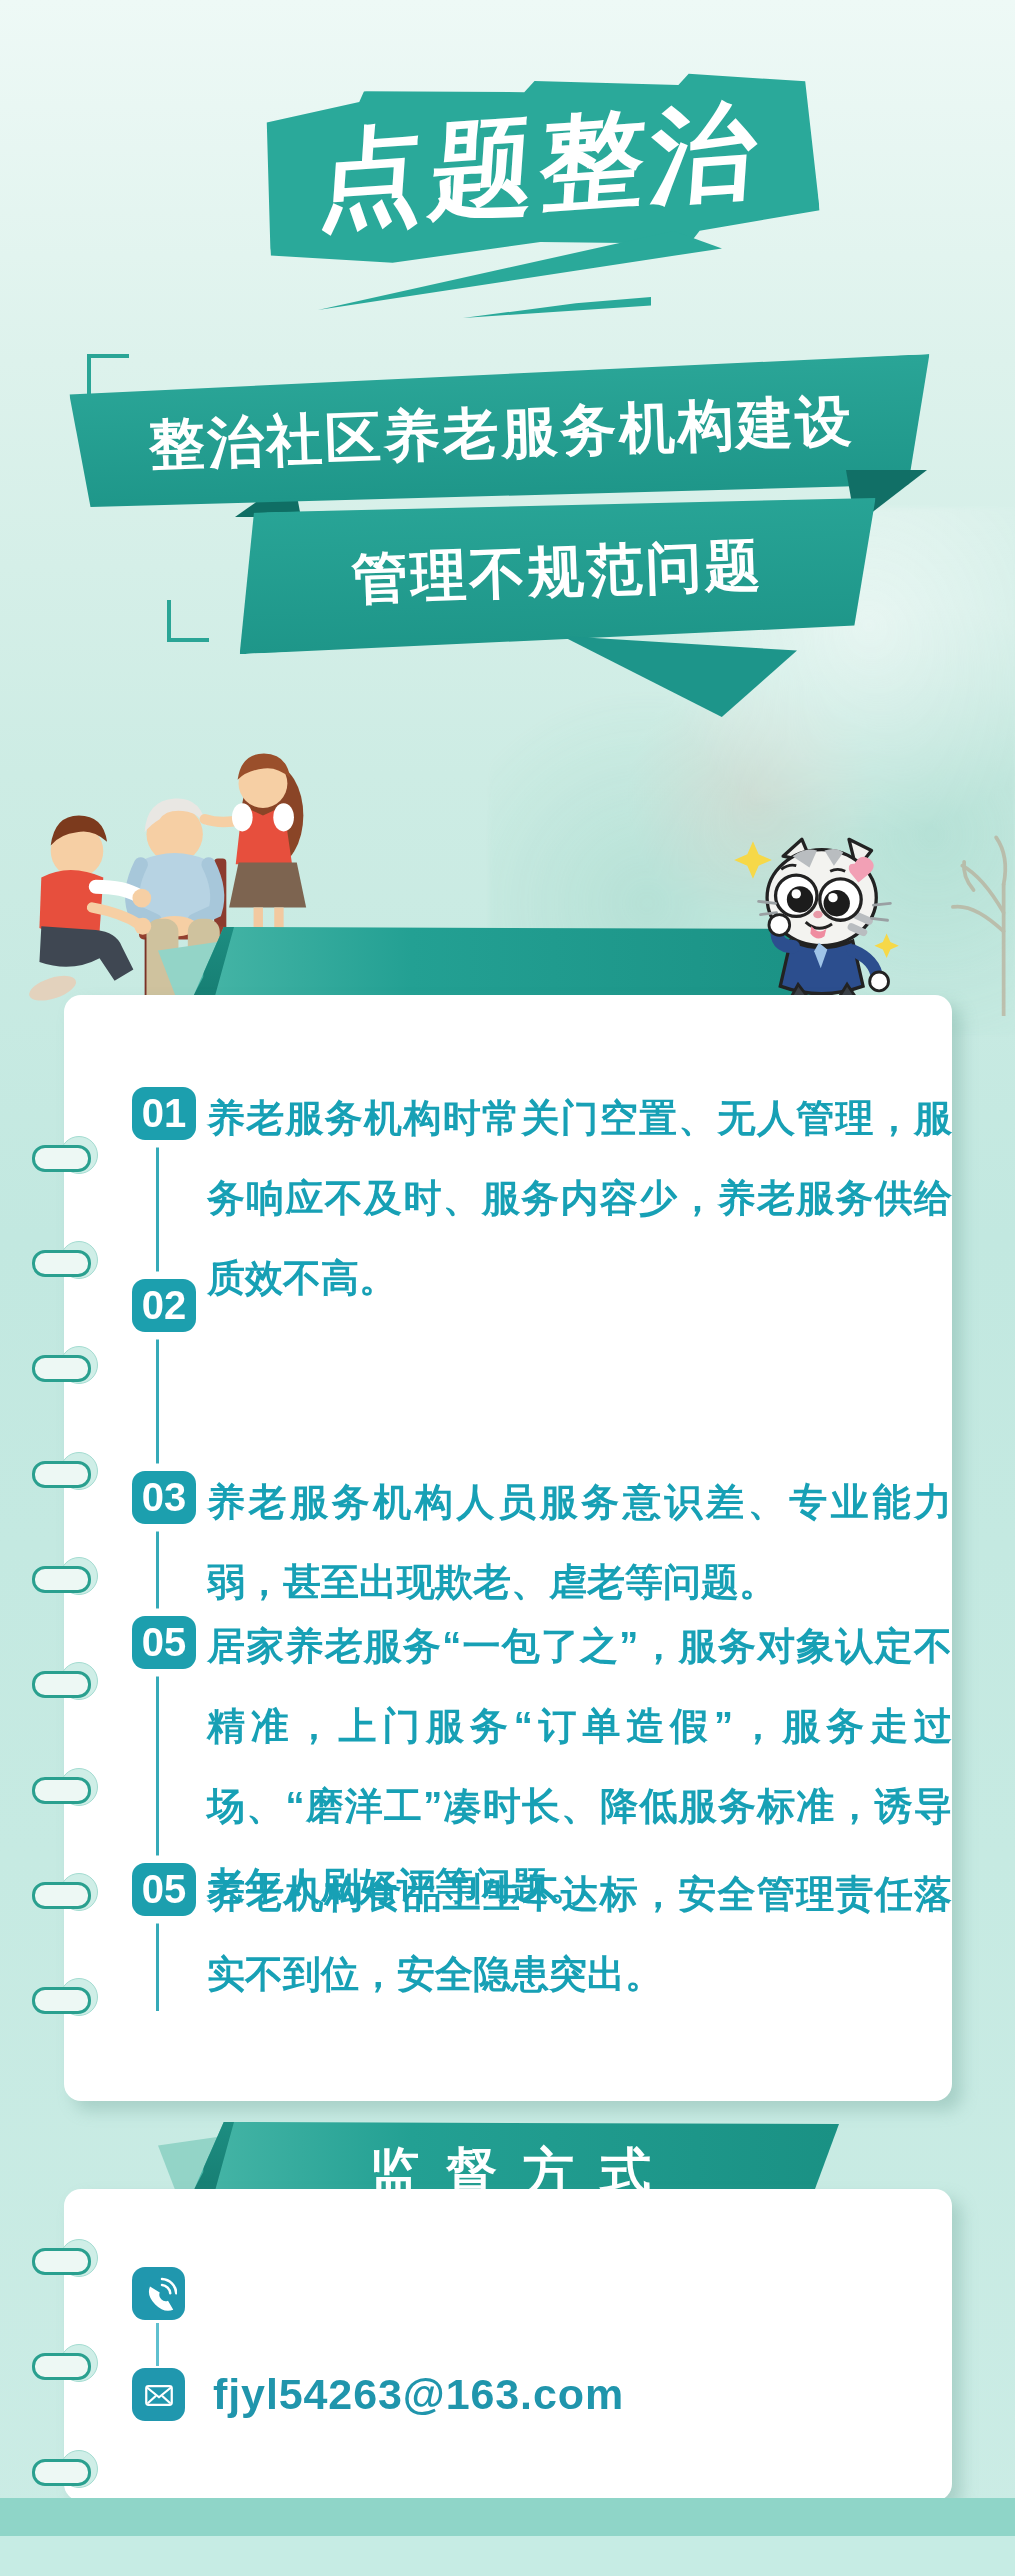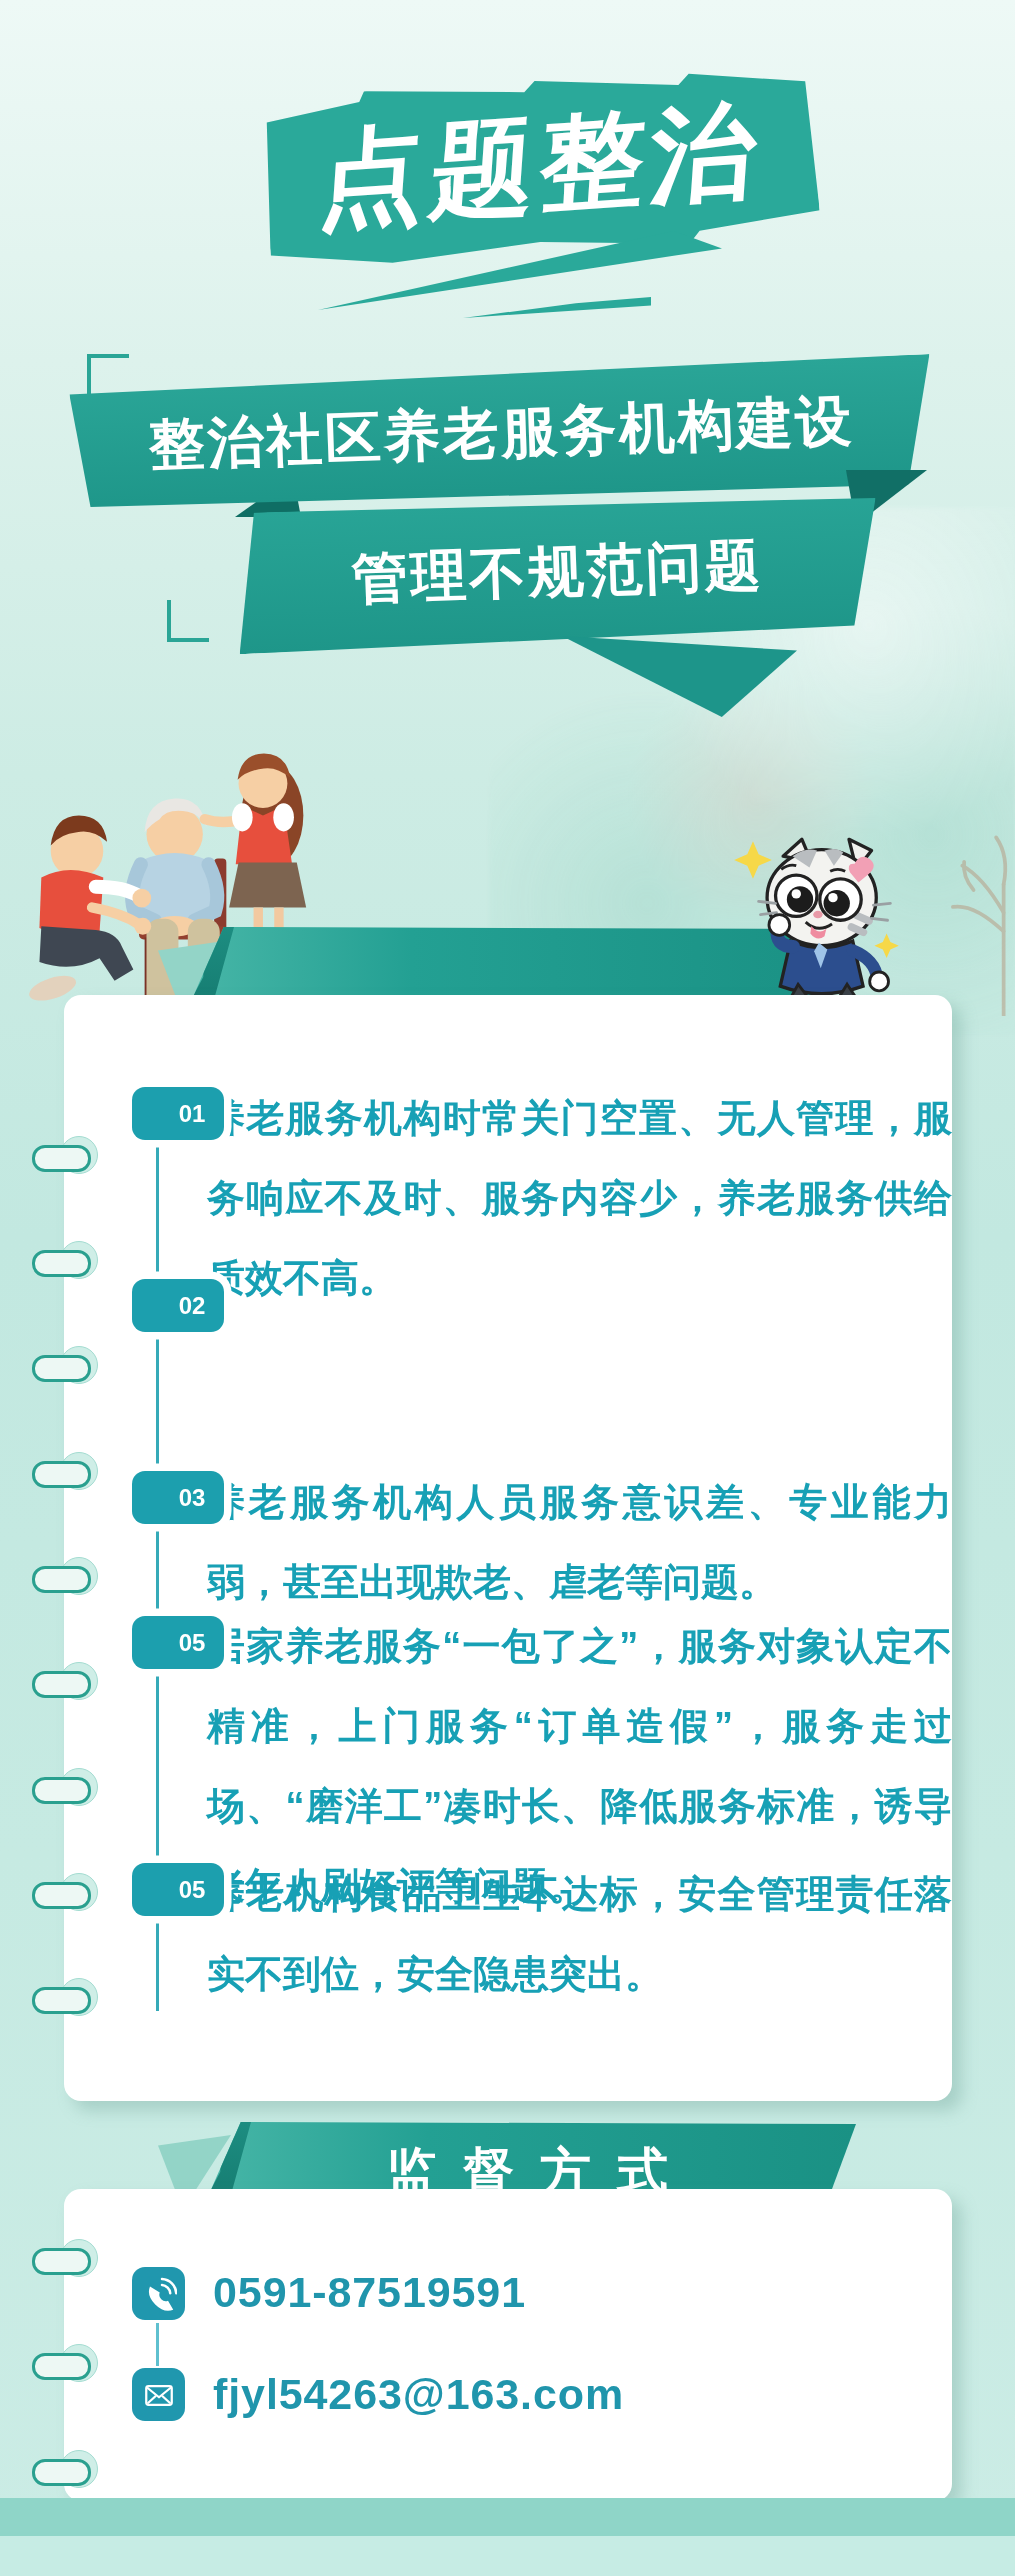--- a/index.html
+++ b/index.html
@@ -69,22 +69,22 @@
   
   .ring{left:32px;width:94px;height:38px;}
   .ring .ball{position:absolute;left:28px;top:-7.5px;width:36px;height:36px;border-radius:50%;
     background:#cfeee7;border:1.9px solid #a3dcd1;}
   .ring .pill{position:absolute;left:0;top:1.9px;width:53px;height:21px;border:3.8px solid #2aa08f;
     border-radius:13px;background:#edf8f4;}
 
   
   .item-line{left:156px;top:1144px;width:2.8px;height:867px;background:#35aab8;}
   .badge{left:132px;width:64px;height:53px;background:#1c9fae;border-radius:13px;color:#fff;
-    font-size:24px;font-weight:700;display:flex;align-items:center;justify-content:center;
-    box-shadow:0 0 0 7.5px #ffffff;z-index:3;padding-left:28px;}
+    font-size:40px;font-weight:700;display:flex;align-items:center;justify-content:center;
+    box-shadow:0 0 0 7.5px #ffffff;z-index:3;}
   .item-text{left:207px;width:745px;color:#17a0b5;font-size:38px;font-weight:700;line-height:80px;
     letter-spacing:0px;text-align:justify;}
 
   
   .contact-icon{left:132px;width:53px;height:53px;background:#2097ae;border-radius:13px;
     display:flex;align-items:center;justify-content:center;z-index:3;}
   .contact-text{left:213px;color:#2095ac;font-size:43px;font-weight:700;letter-spacing:0.9px;white-space:nowrap;}
   .contact-line{left:156px;top:2323px;width:2.8px;height:43px;background:#5fc0cf;}
 
   
@@ -262,21 +262,21 @@
   <div class="abs badge" style="top:1471px">03</div>
   <div class="abs item-text" style="top:1462px">养老服务机构人员服务意识差、专业能力弱，甚至出现欺老、虐老等问题。</div>
 
   <div class="abs badge" style="top:1616px">05</div>
   <div class="abs item-text" style="top:1606px">居家养老服务“一包了之”，服务对象认定不精准，上门服务“订单造假”，服务走过场、“磨洋工”凑时长、降低服务标准，诱导老年人刷好评等问题。</div>
 
   <div class="abs badge" style="top:1863px">05</div>
   <div class="abs item-text" style="top:1854px">养老机构食品卫生不达标，安全管理责任落实不到位，安全隐患突出。</div>
 
   <div class="abs ribbon-backtri" style="left:158px;top:2135px;"></div>
-  <div class="abs ribbon" style="left:198px;top:2122px;align-items:center;">
+  <div class="abs ribbon" style="left:181px;top:2122px;align-items:center;">
     <div class="fold"></div>
     <div class="ribbon-text">监督方式</div>
   </div>
 
   <div class="abs card card2"></div>
 
   <div class="abs ring" style="top:2246px">
       <div class="ball"></div>
       <div class="pill"></div>
     </div>
@@ -290,21 +290,20 @@
     </div>
 
   <div class="abs contact-line"></div>
   <div class="abs contact-icon" style="top:2267px">
     <svg width="36" height="36" viewBox="0 0 48 48">
       <path d="M12 14 q-5 12 7 24 q12 12 24 7 l-7-12 q-5 2-9-2 q-4-4-2-9 z" fill="#fff"></path>
       <path d="M28 12 a12 12 0 0 1 11 11" stroke="#fff" stroke-width="3.4" fill="none" stroke-linecap="round"></path>
       <path d="M28 4 a20 20 0 0 1 19 19" stroke="#fff" stroke-width="3.4" fill="none" stroke-linecap="round"></path>
     </svg>
   </div>
-  <div class="abs contact-text" style="top:2268px">0591-87519591</div>
 
   <div class="abs contact-icon" style="top:2368px">
     <svg width="36" height="36" viewBox="0 0 48 48">
       <rect x="7" y="12" width="34" height="25" rx="3" fill="none" stroke="#fff" stroke-width="3"></rect>
       <path d="M8 14 L24 27 L40 14" fill="none" stroke="#fff" stroke-width="3" stroke-linejoin="round"></path>
       <path d="M9 35 L20 25 M39 35 L28 25" stroke="#fff" stroke-width="3"></path>
     </svg>
   </div>
   <div class="abs contact-text" style="top:2370px">fjyl54263@163.com</div>
 

